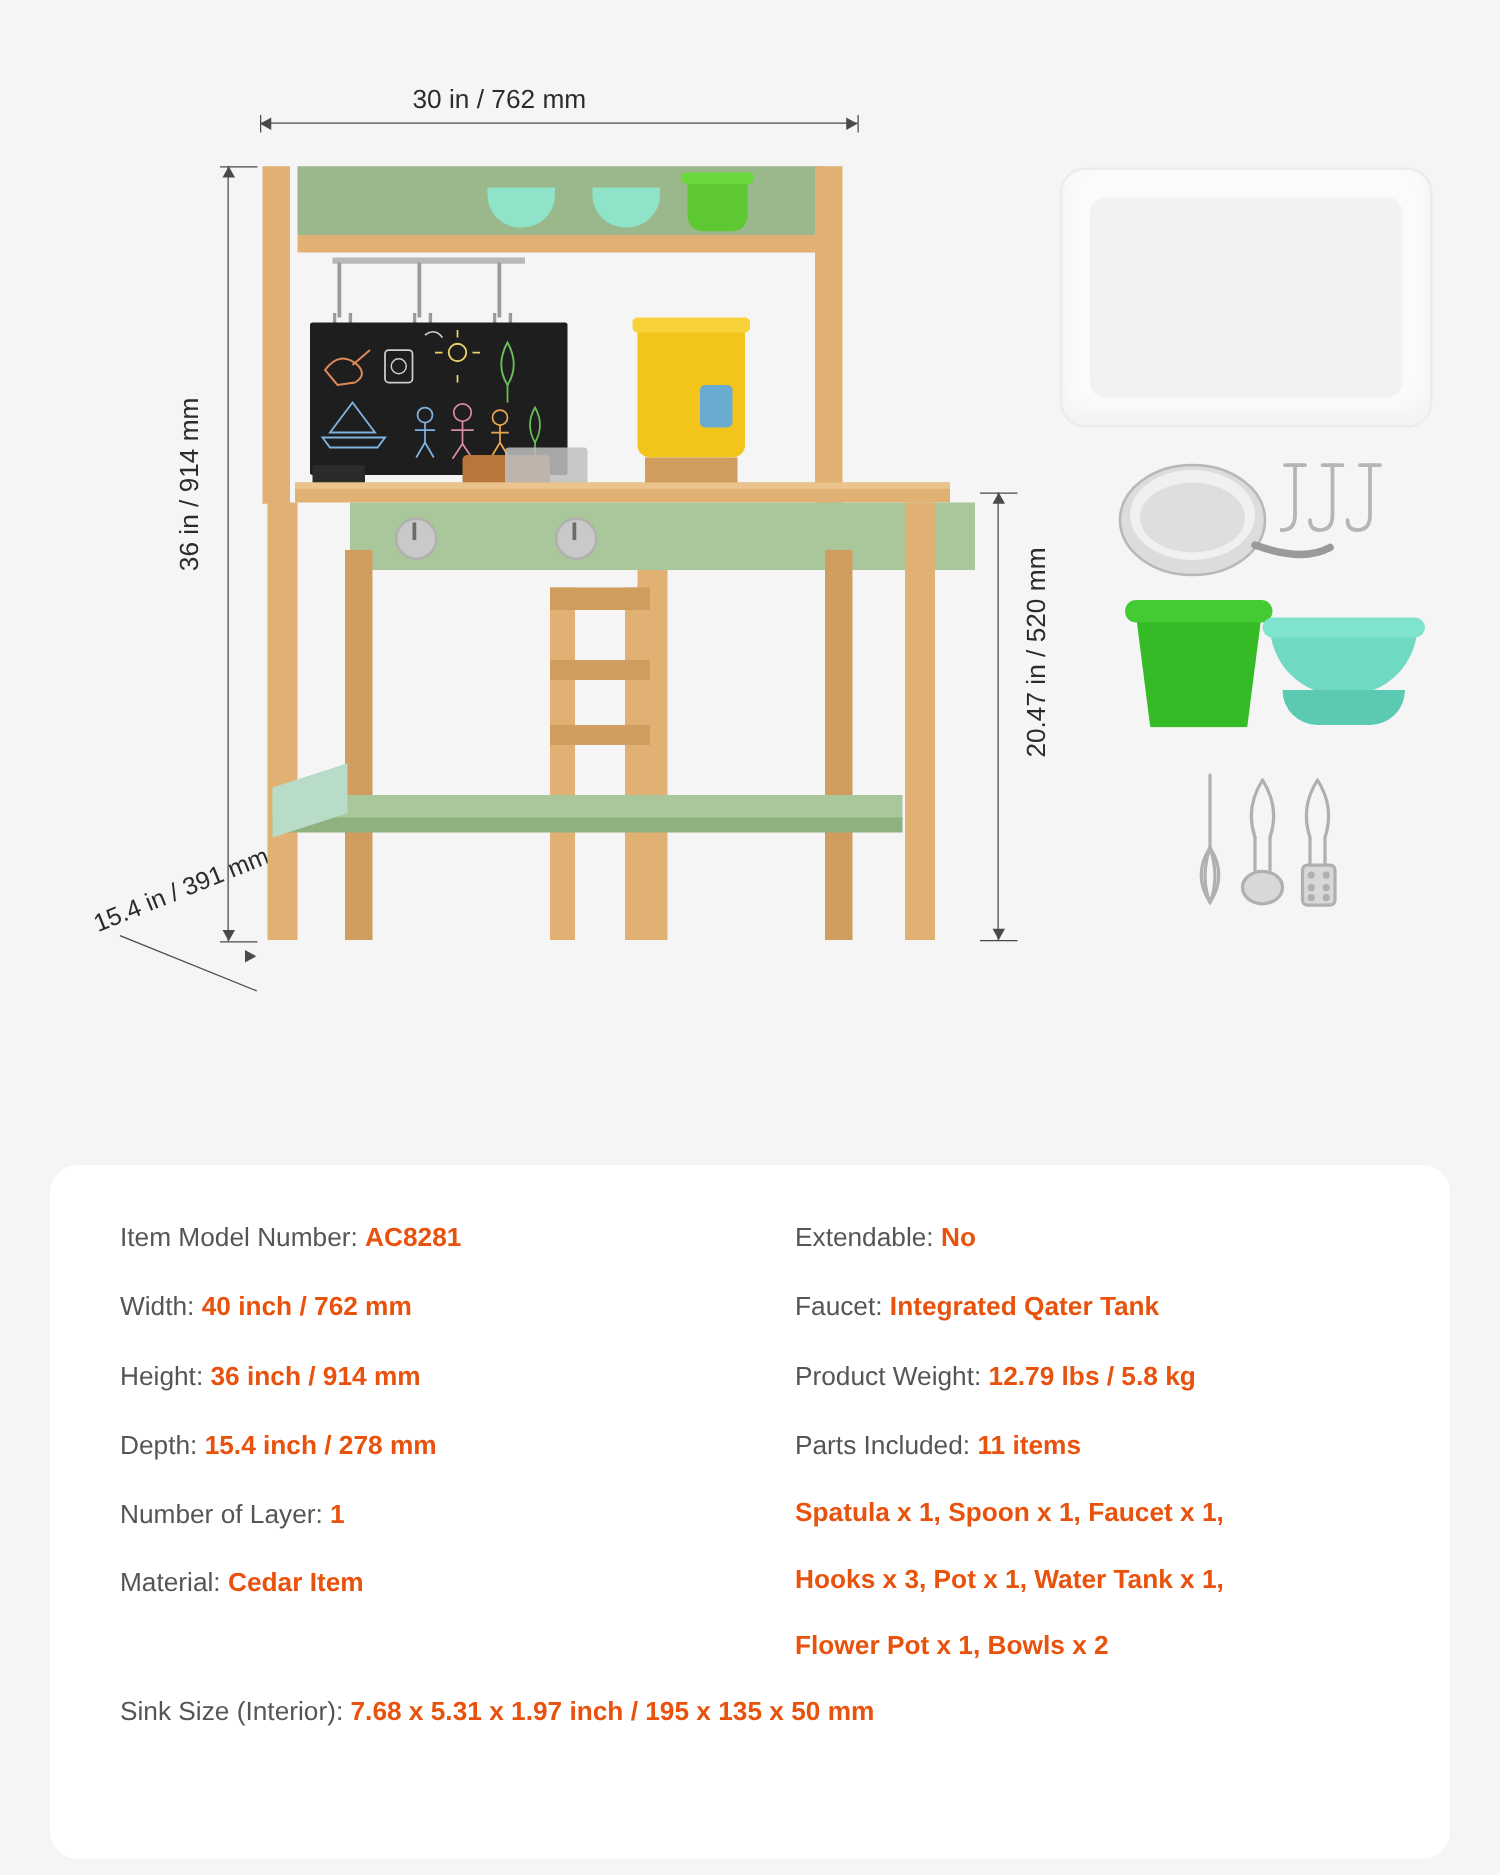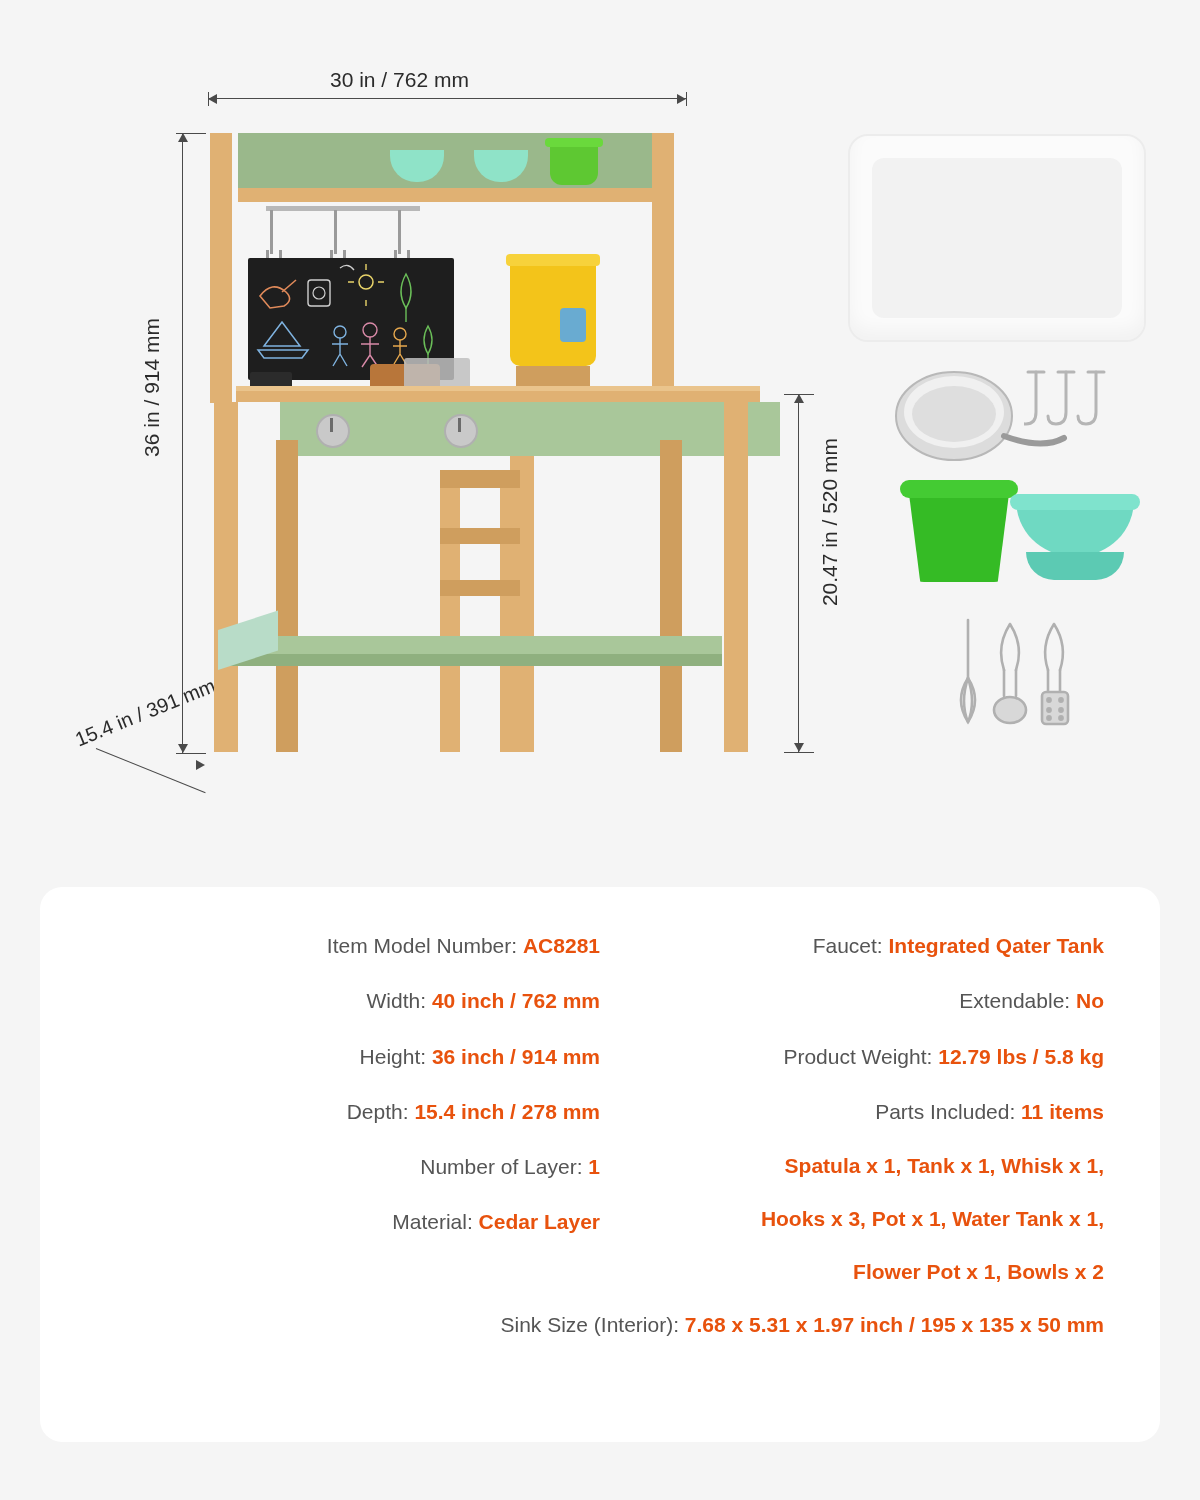--- a/index.html
+++ b/index.html
@@ -35,23 +35,23 @@
   .arr-d { border-left:5px solid transparent; border-right:5px solid transparent; border-top:9px solid #4a4a4a; }
 
   
   .wood   { background:#e0b173; }
   .wood-d { background:#cf9e5e; }
   .green  { background:#9ab88b; }
   .green-l{ background:#a9c79a; }
 
   
   #spec-card {
-    position:absolute; left:40px; top:887px;
+    position:absolute; left:40px; top:932px;
     width:1120px; height:555px;
-    background:#ffffff; border-radius:22px;text-align:right;
+    background:#ffffff; border-radius:22px;
   }
   .spec-cols { display:flex; padding:46px 56px 0 56px; }
   .col { width:50%; }
   .col.right { padding-left:36px; }
   .spec-row {
     font-size:21px; color:#555555;
     margin-bottom:29px; line-height:1.25;
   }
   .spec-row b { color:#e8520d; font-weight:bold; }
   .parts-line { font-size:21px; color:#e8520d; font-weight:bold; margin-bottom:29px; }
@@ -214,28 +214,28 @@
 </div>
 
 <div id="spec-card">
   <div class="spec-cols">
     <div class="col">
       <div class="spec-row"><span>Item Model Number: </span><b>AC8281</b></div>
       <div class="spec-row"><span>Width: </span><b>40 inch / 762 mm</b></div>
       <div class="spec-row"><span>Height: </span><b>36 inch / 914 mm</b></div>
       <div class="spec-row"><span>Depth: </span><b>15.4 inch / 278 mm</b></div>
       <div class="spec-row"><span>Number of Layer: </span><b>1</b></div>
-      <div class="spec-row"><span>Material: </span><b>Cedar Layer</b></div>
+      <div class="spec-row"><span>Material: </span><b>Cedar Item</b></div>
     </div>
     <div class="col right">
+      <div class="spec-row"><span>Extendable: </span><b>No</b></div>
       <div class="spec-row"><span>Faucet: </span><b>Integrated Qater Tank</b></div>
-      <div class="spec-row"><span>Extendable: </span><b>No</b></div>
       <div class="spec-row"><span>Product Weight: </span><b>12.79 lbs / 5.8 kg</b></div>
       <div class="spec-row"><span>Parts Included: </span><b>11 items</b></div>
-      <div class="parts-line">Spatula x 1, Tank x 1, Whisk x 1,</div>
+      <div class="parts-line">Spatula x 1, Spoon x 1, Faucet x 1,</div>
       <div class="parts-line">Hooks x 3, Pot x 1, Water Tank x 1,</div>
       <div class="parts-line">Flower Pot x 1, Bowls x 2</div>
     </div>
   </div>
   <div class="wide-row">
     <span>Sink Size (Interior): </span><b>7.68 x 5.31 x 1.97 inch / 195 x 135 x 50 mm</b>
   </div>
 </div>
 
 </body></html>

